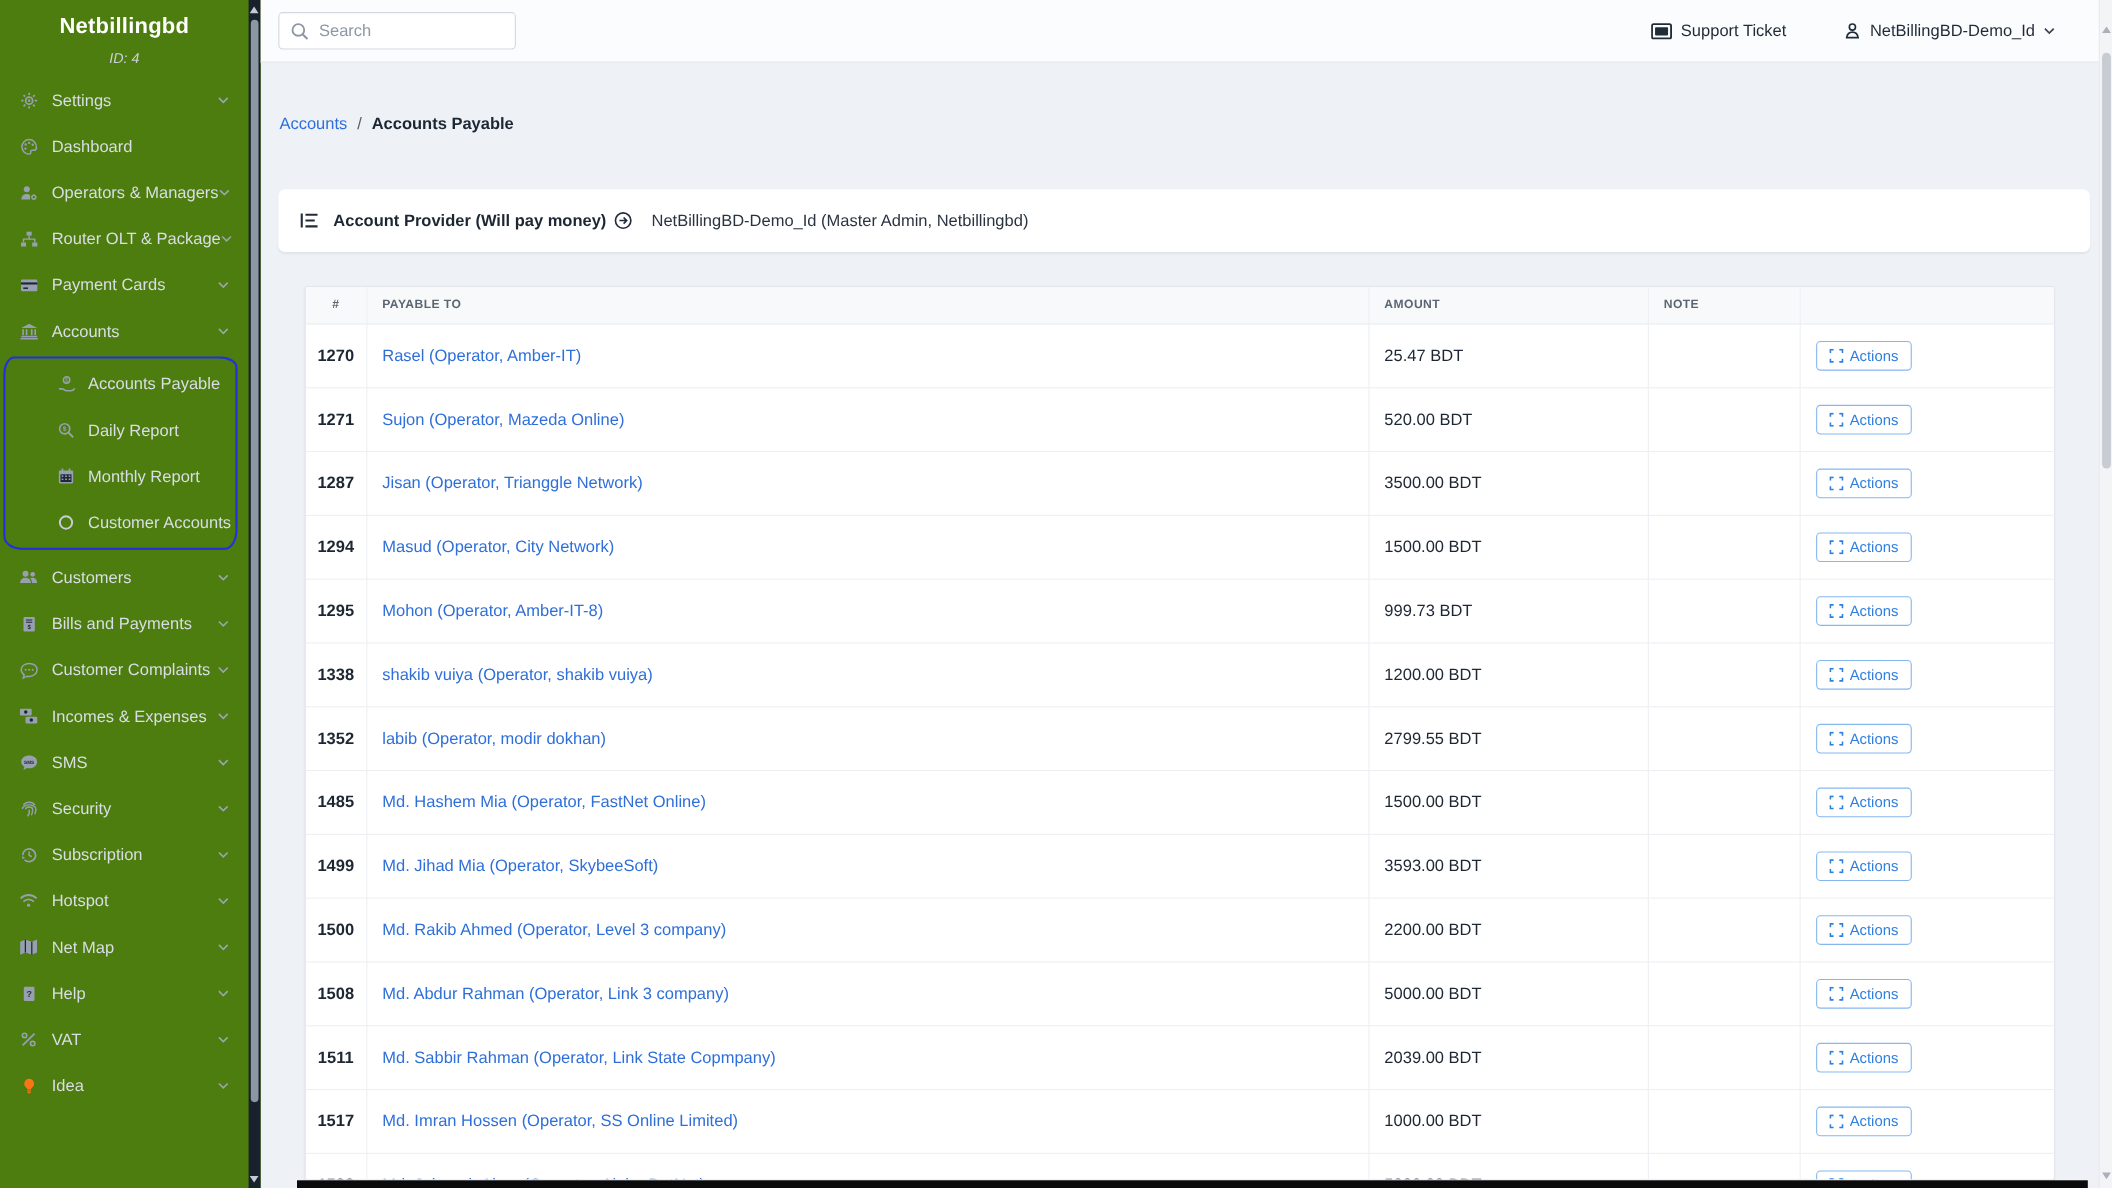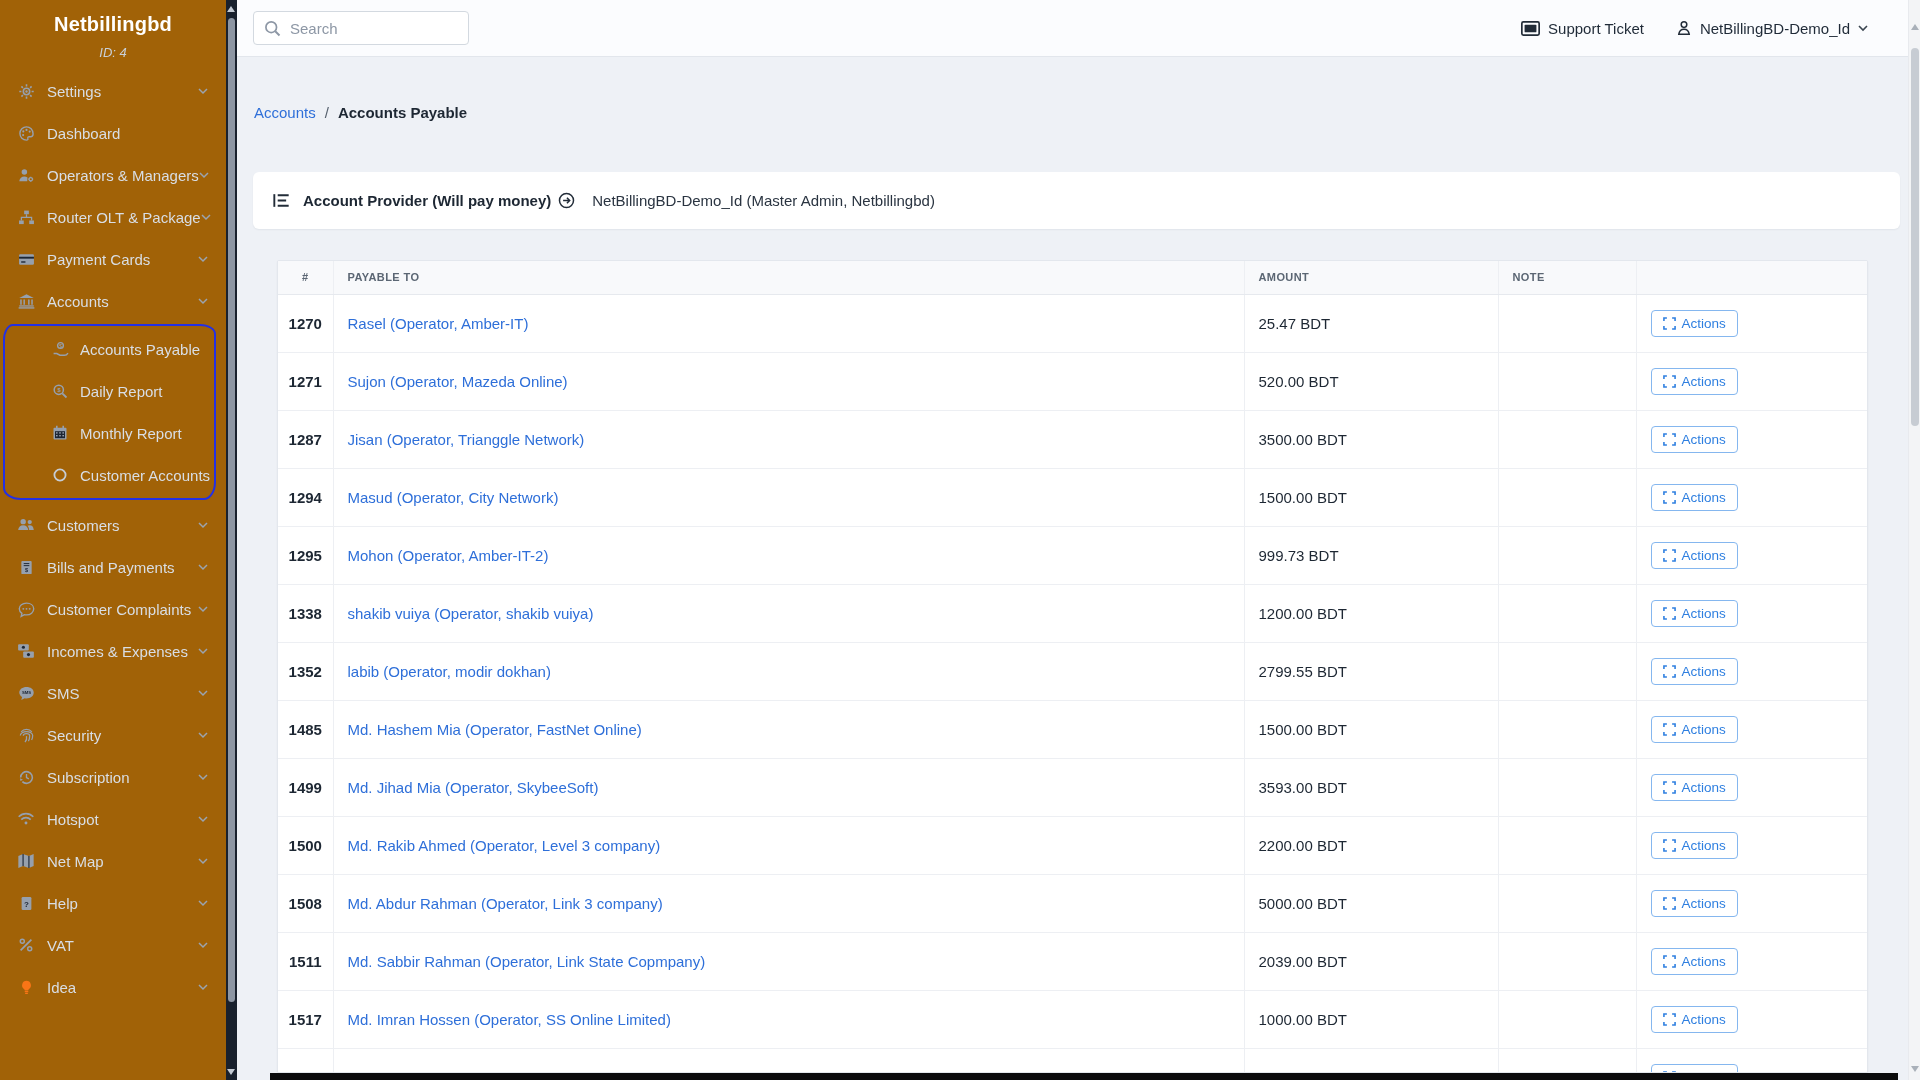--- a/index.html
+++ b/index.html
@@ -1,20 +1,20 @@
 <!DOCTYPE html>
 <html><head>
 <meta charset="utf-8">
 <style>
   * { margin:0; padding:0; box-sizing:border-box; }
   html,body { width:1920px; height:1080px; overflow:hidden; }
   body { font-family:"Liberation Sans", sans-serif; background:#eef1f6; position:relative; color:#1d2733; }
 
   
-  .sidebar { position:absolute; left:0; top:0; width:237px; height:1080px; background:#a16207; overflow:hidden; }
+  .sidebar { position:absolute; left:0; top:0; width:237px; height:1080px; background:#4d7c0f; overflow:hidden; }
   .side-inner { width:226px; }
   .brand { text-align:center; padding-top:13px; font-size:20px; font-weight:bold; color:#ffffff; letter-spacing:.2px; }
   .brand-id { text-align:center; font-size:13px; font-style:italic; color:#c9d0d9; margin-top:9px; margin-bottom:10px; }
   .s-item { display:flex; align-items:center; height:42px; padding-left:13px; cursor:pointer; }
   .s-icon { width:26px; display:flex; align-items:center; justify-content:center; flex:none; }
   .s-label { font-size:15px; color:#d9dee5; margin-left:8px; white-space:nowrap; }
   .s-chev { margin-left:auto; margin-right:18px; display:flex; }
   .s-chev.hidden { visibility:hidden; }
   .s-sub .s-item { padding-left:42px; }
   .s-sub .s-label { margin-left:7px; }
@@ -24,21 +24,21 @@
   .side-sb-thumb { position:absolute; left:2px; width:7px; top:18px; height:984px; background:#8d96a3; border-radius:4px; }
   .tri-up { width:0;height:0;border-left:4px solid transparent;border-right:4px solid transparent;border-bottom:6px solid #c3cad3; position:absolute; left:1px; top:6px; }
   .tri-dn { width:0;height:0;border-left:4px solid transparent;border-right:4px solid transparent;border-top:6px solid #c3cad3; position:absolute; left:1px; bottom:5px; }
 
   
   .main { position:absolute; left:237px; top:0; width:1683px; height:1080px;border-radius:16px; }
   .topbar { position:absolute; top:0; left:0; right:0; height:57px; background:#fbfcfe; border-bottom:1px solid #e2e6ec; display:flex; align-items:center; padding:0 52px 0 16px; }
   .searchbox { width:216px; height:34px; background:#fff; border:1px solid #d3d9e0; border-radius:4px; display:flex; align-items:center; padding:0 10px; }
   .searchbox input { border:none; outline:none; font-size:15px; color:#3c4653; width:100%; margin-left:9px; background:transparent; font-family:"Liberation Sans",sans-serif; }
   .searchbox input::placeholder { color:#8d97a5; }
-  .top-right { margin-left:auto; display:flex; align-items:center; gap:32px; }
+  .top-right { margin-left:auto; display:flex; align-items:center; gap:52px; }
   .top-link { display:flex; align-items:center; gap:8px; font-size:15px; color:#1f2a37; cursor:pointer; }
 
   .breadcrumb { position:absolute; top:104px; left:17px; font-size:15px; display:flex; gap:9px; align-items:center; }
   .bc-link { color:#2e6fd9; cursor:pointer; text-decoration:none; }
   .bc-sep { color:#55606d; }
   .bc-current { color:#1d2733; font-weight:bold; }
 
   .provider-card { position:absolute; top:172px; left:16px; right:20px; height:57px; background:#ffffff; border-radius:6px; box-shadow:0 1px 2px rgba(20,30,50,.06); display:flex; align-items:center; padding:0 19px; }
   .provider-label { font-size:15px; font-weight:bold; color:#1d2733; margin-left:12px; }
   .provider-arrow { margin-left:7px; display:flex; }
@@ -595,21 +595,21 @@
                     <path d="M1 4.2V1h3.2M9.8 1H13v3.2M13 9.8V13H9.8M4.2 13H1V9.8"></path>
                   </svg>
         </span>
         <span class="ab-label">Actions</span>
       </button>
     </td>
   </tr>
 
   <tr>
     <td class="c-id">1295</td>
-    <td class="c-name"><a class="row-link" href="#">Mohon (Operator, Amber-IT-2)</a></td>
+    <td class="c-name"><a class="row-link" href="#">Mohon (Operator, Amber-IT-8)</a></td>
     <td class="c-amt">999.73 BDT</td>
     <td class="c-note"></td>
     <td class="c-act">
       <button class="actions-btn">
         <span class="ab-icon">
           <svg width="13" height="13" viewBox="0 0 14 14" fill="none" stroke="#2e7fe0" stroke-width="1.7">
                     <path d="M1 4.2V1h3.2M9.8 1H13v3.2M13 9.8V13H9.8M4.2 13H1V9.8"></path>
                   </svg>
         </span>
         <span class="ab-label">Actions</span>

